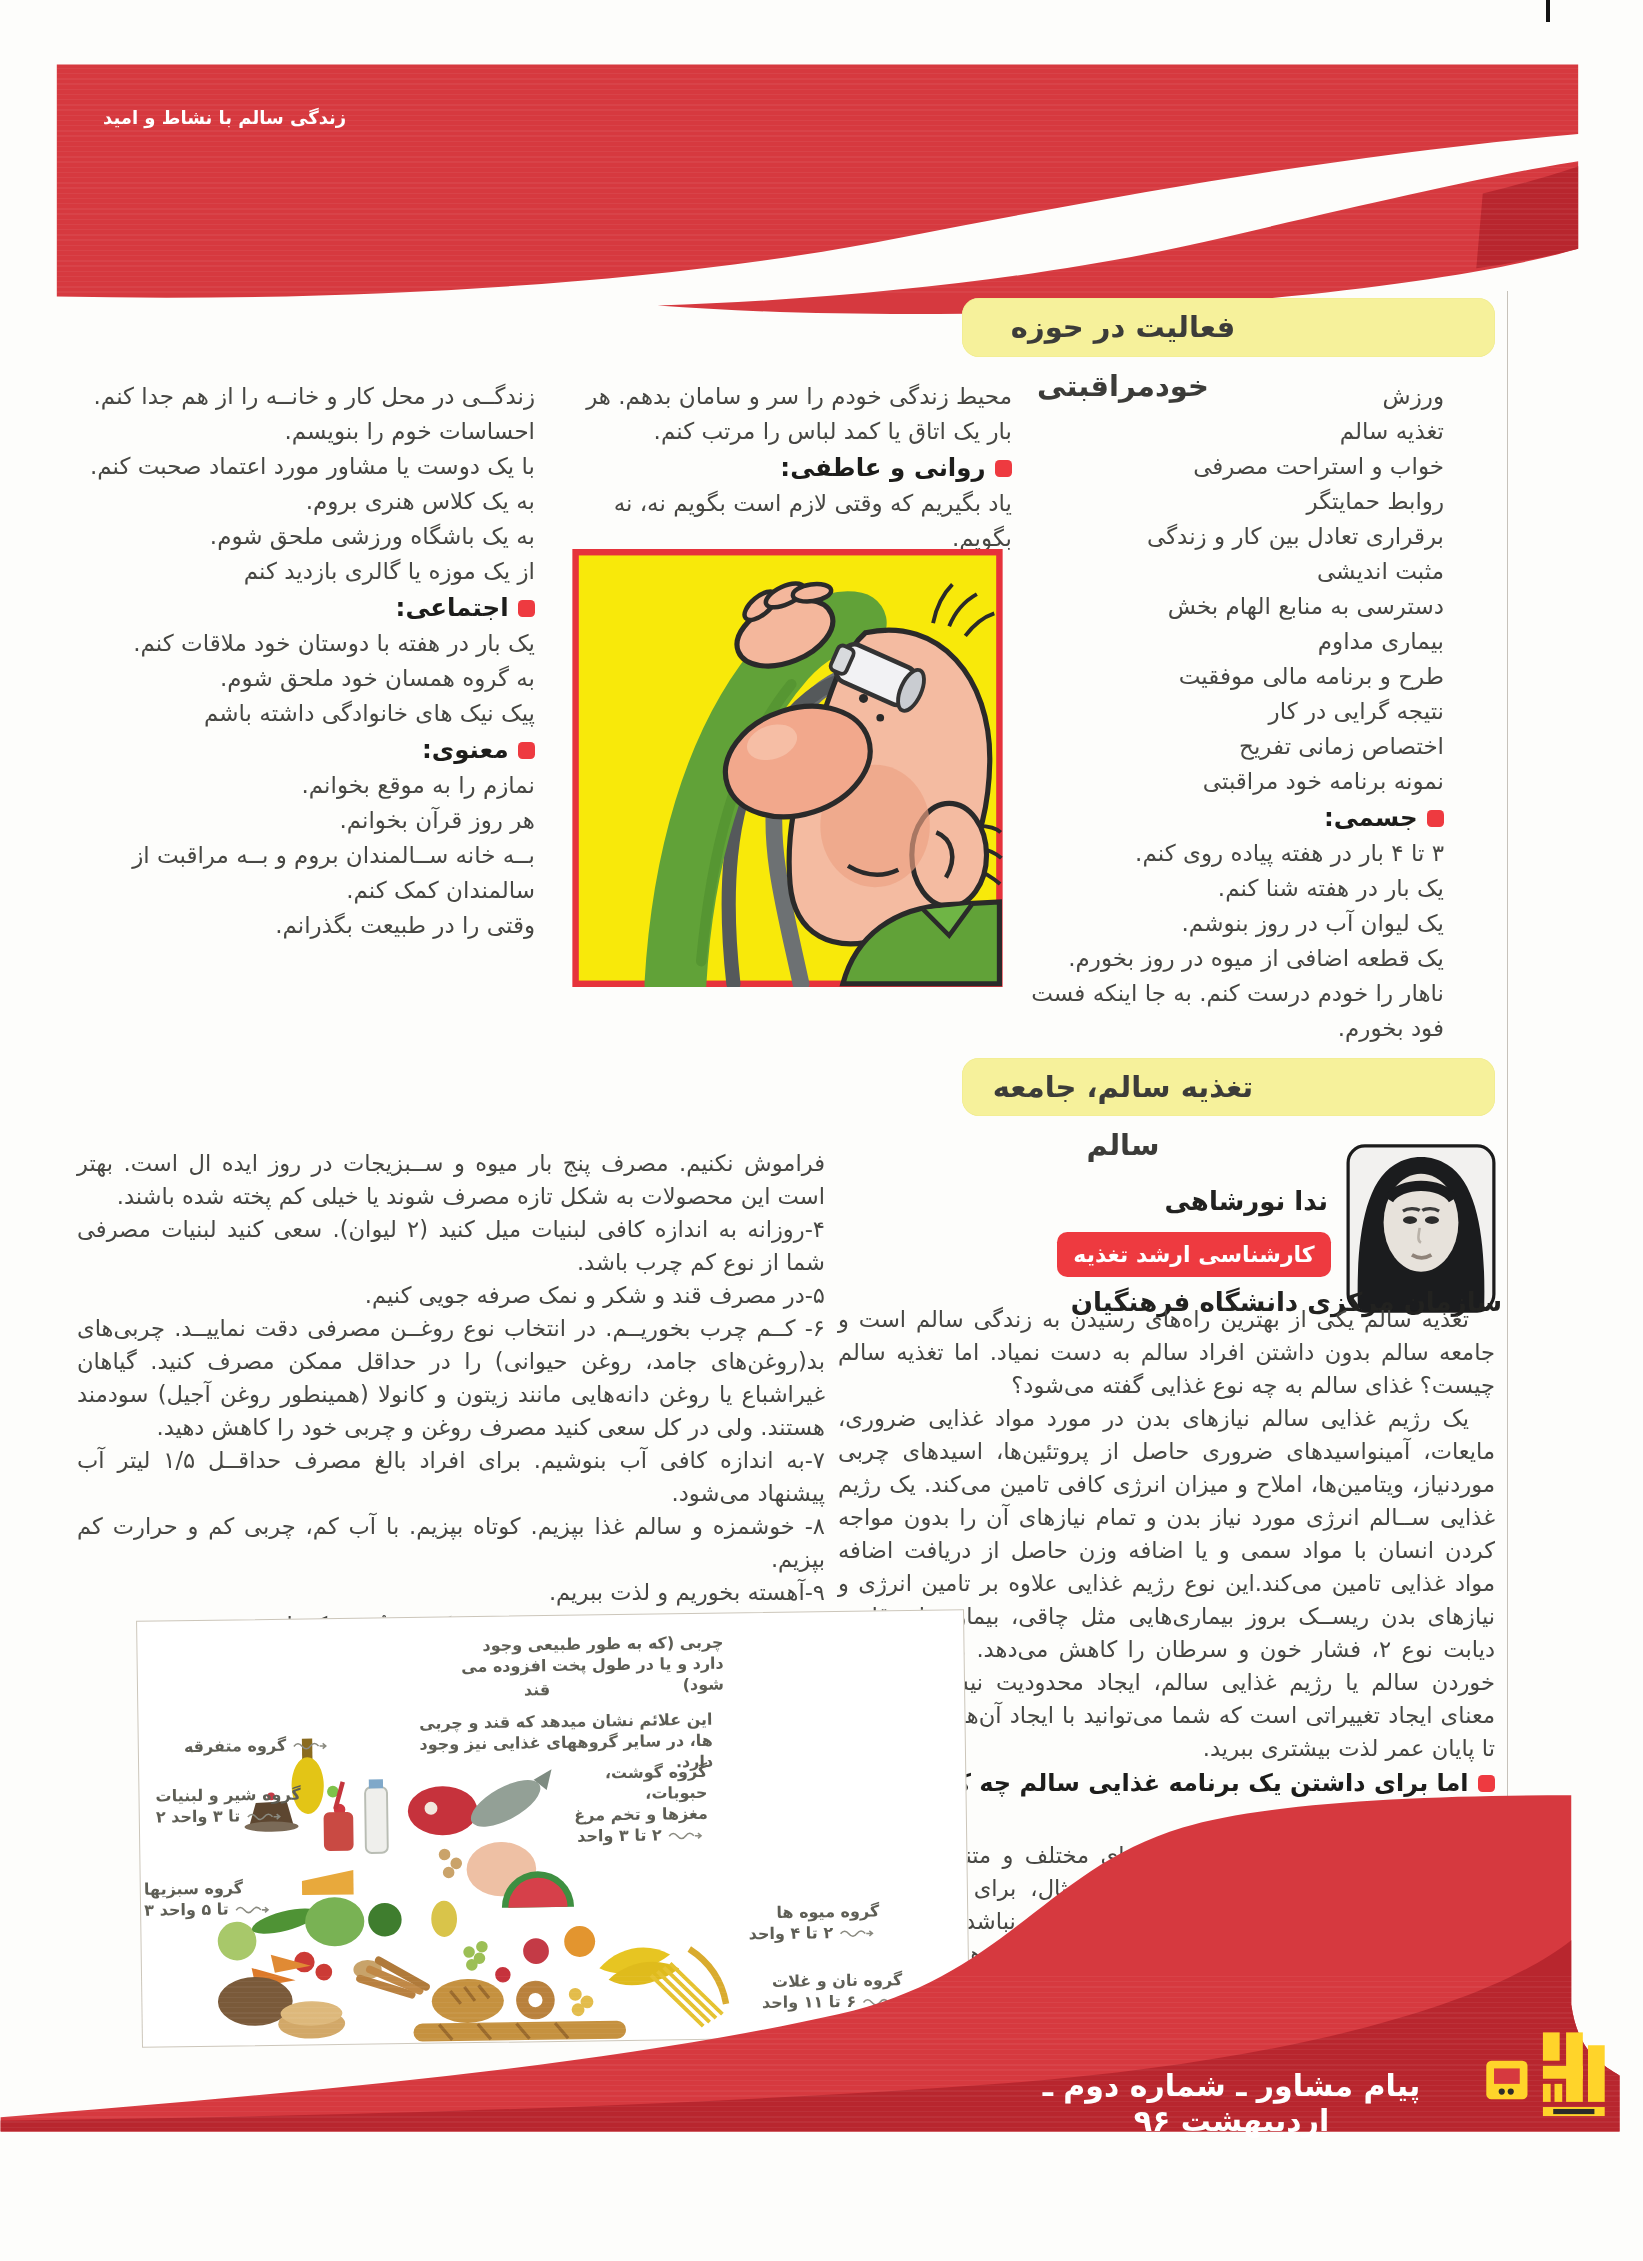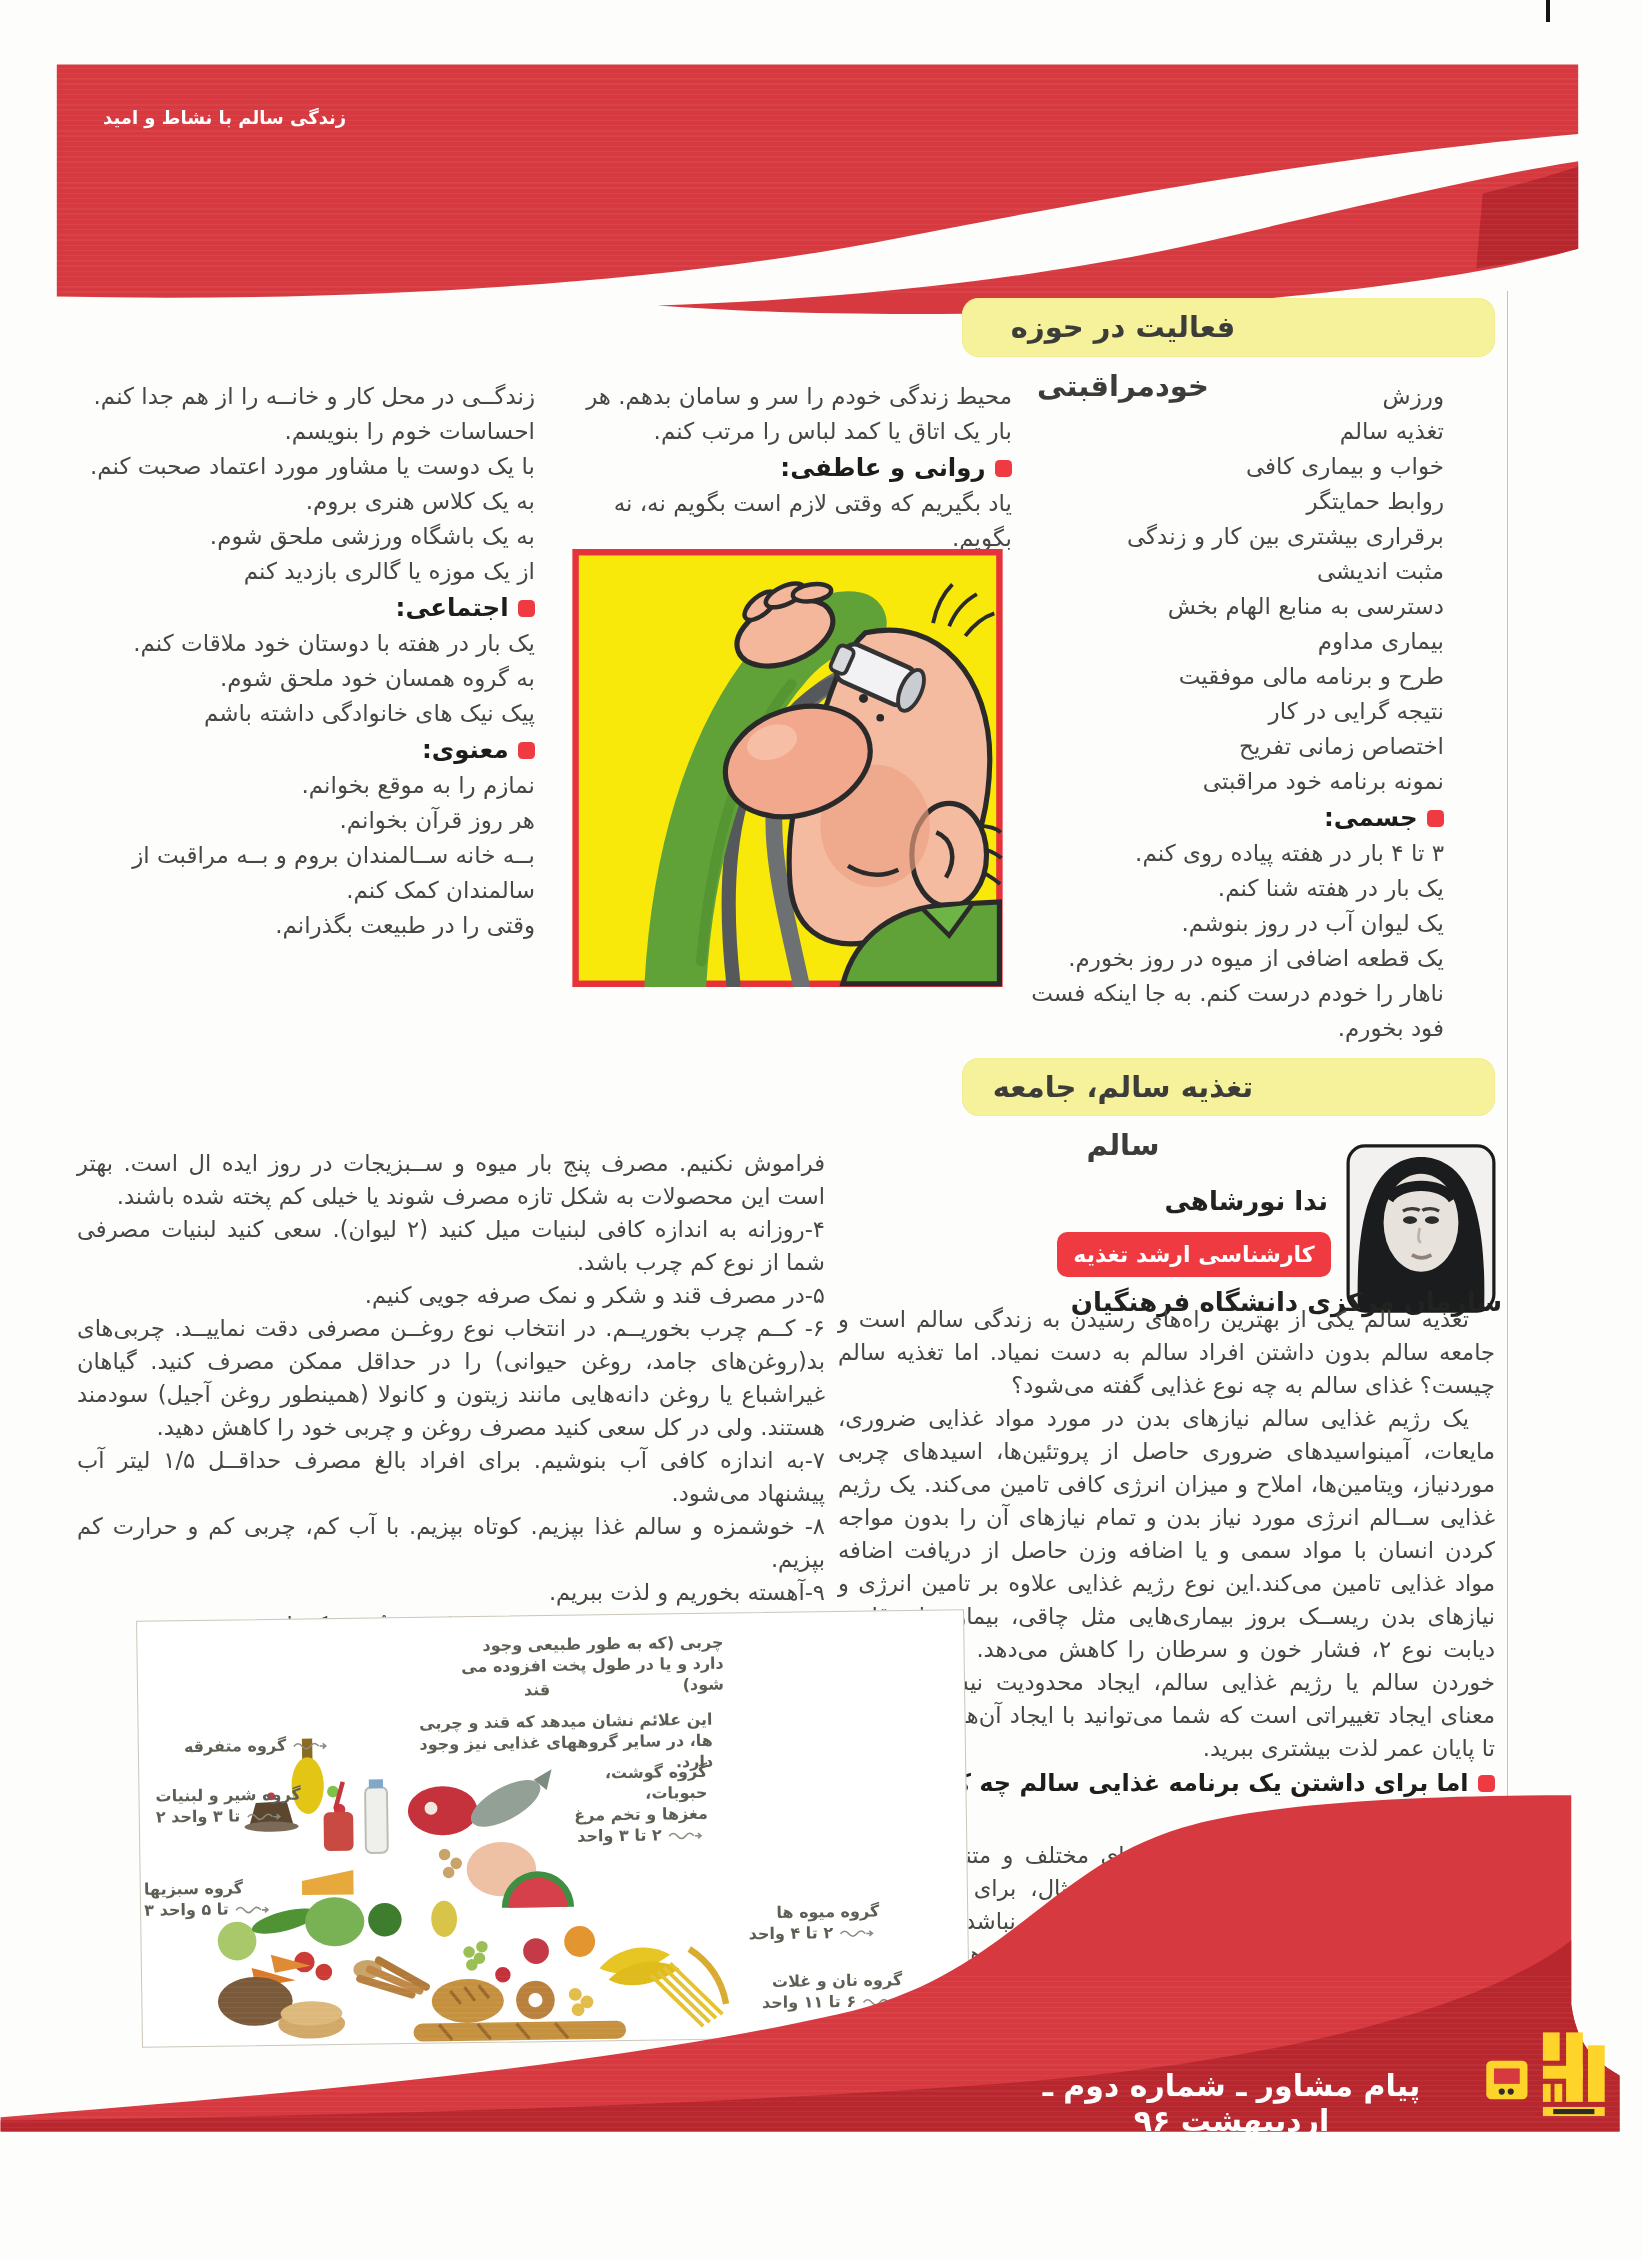--- a/index.html
+++ b/index.html
@@ -52,23 +52,23 @@
   <div class="abs cropmark" style="left:1546px;top:0;width:3.9px;height:22px;"></div>
 
   <div class="abs vrule" style="left:1507px;top:291px;height:1547px;"></div>
 
   <div class="abs ybar" style="left:962px;top:298px;width:533px;height:59px;"></div>
   <div class="abs rtl ybar-label" style="left:962px;top:298px;width:322px;">فعالیت در حوزه خودمراقبتی</div>
 
   <div class="abs rtl col1" style="left:1031px;top:379px;width:413px;">
     <div class="item">ورزش</div>
     <div class="item">تغذیه سالم</div>
-    <div class="item">خواب و بیماری کافی</div>
+    <div class="item">خواب و استراحت مصرفی</div>
     <div class="item">روابط حمایتگر</div>
-    <div class="item">برقراری بیشتری بین کار و زندگی</div>
+    <div class="item">برقراری تعادل بین کار و زندگی</div>
     <div class="item">مثبت اندیشی</div>
     <div class="item">دسترسی به منابع الهام بخش</div>
     <div class="item">بیماری مداوم</div>
     <div class="item">طرح و برنامه مالی موفقیت</div>
     <div class="item">نتیجه گرایی در کار</div>
     <div class="item">اختصاص زمانی تفریح</div>
     <div class="item">نمونه برنامه خود مراقبتی</div>
     <div class="h-red"><span class="bullet"></span><span>جسمی:</span></div>
     <div class="item">۳ تا ۴ بار در هفته پیاده روی کنم.</div>
     <div class="item">یک بار در هفته شنا کنم.</div>

